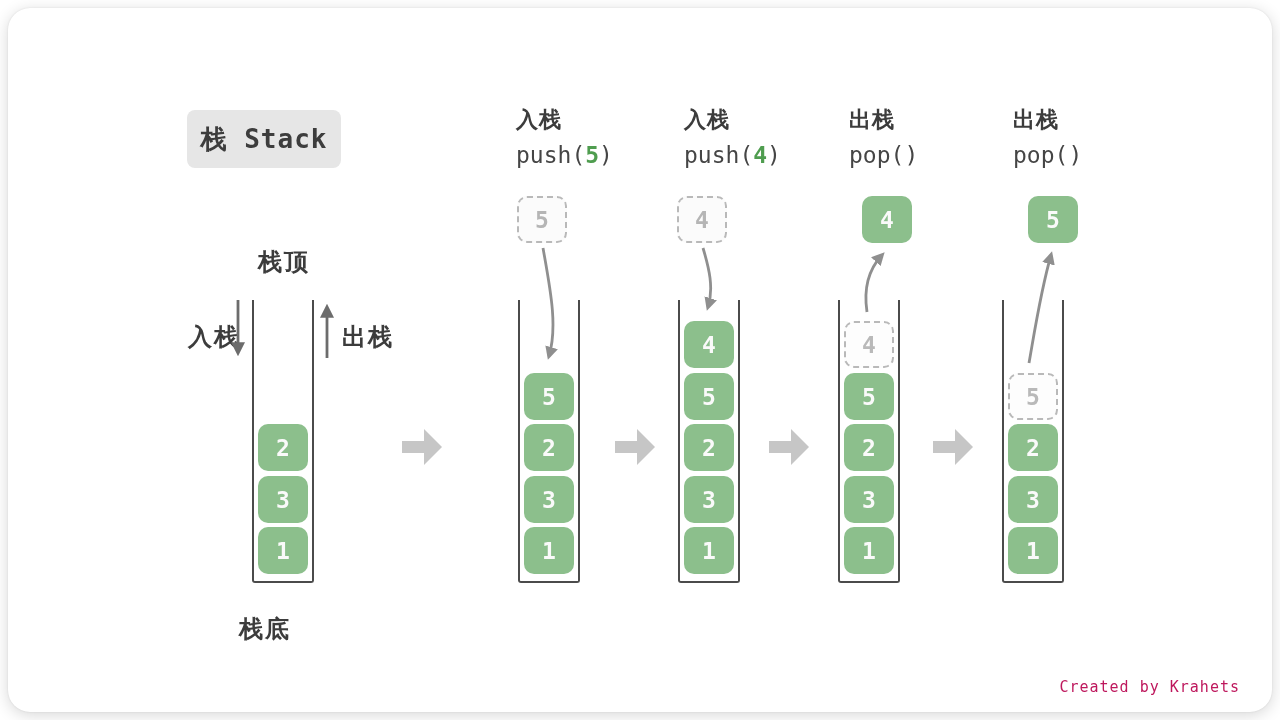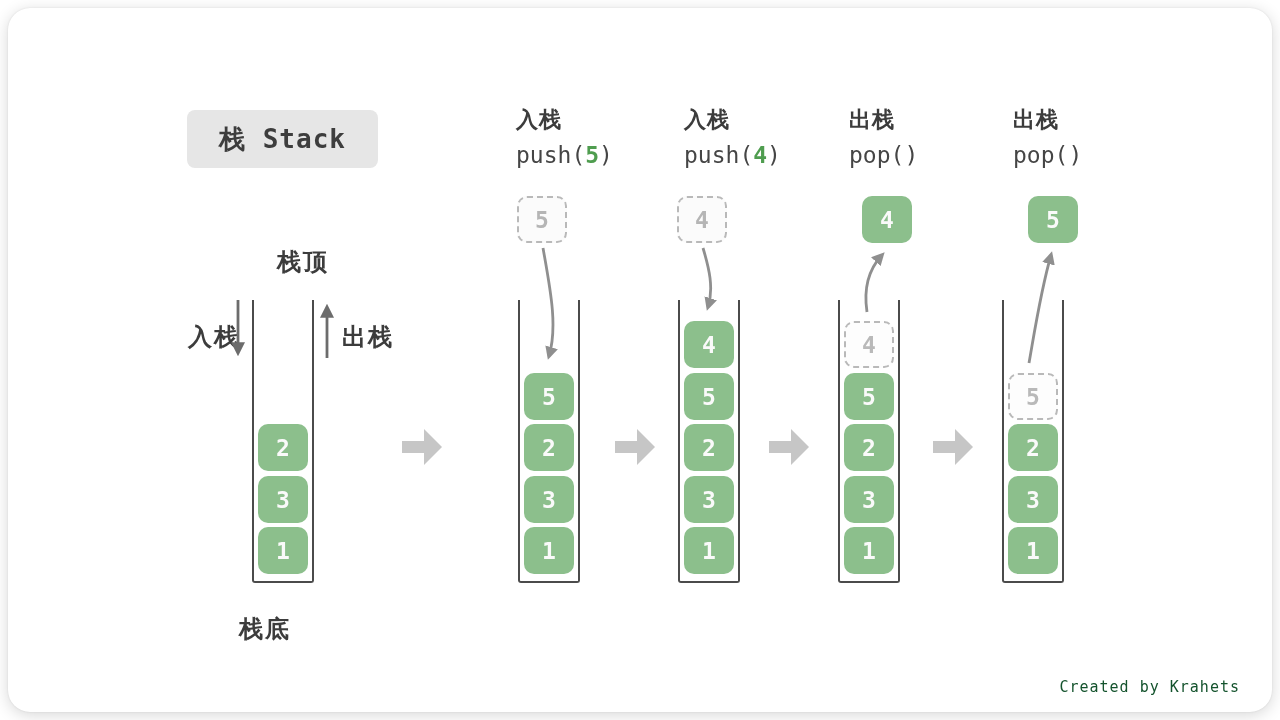--- a/index.html
+++ b/index.html
@@ -1,20 +1,20 @@
 <!DOCTYPE html>
 <html><head>
 <meta charset="utf-8">
 <style>
   html,body{margin:0;padding:0;background:#ffffff;width:1280px;height:720px;
     font-family:"DejaVu Sans","Liberation Sans",sans-serif;}
   .card{position:absolute;left:8px;top:8px;width:1264px;height:704px;background:#ffffff;
     border-radius:22px;box-shadow:0 0 2px rgba(0,0,0,.10),0 3px 16px rgba(0,0,0,.16);overflow:hidden;}
 
-  .title-box{position:absolute;left:179px;top:102px;width:191px;height:58px;background:#e6e6e6;
+  .title-box{position:absolute;left:179px;top:102px;width:154px;height:58px;background:#e6e6e6;
     border-radius:8px;display:flex;align-items:center;justify-content:center;
     font-family:"DejaVu Sans Mono","Liberation Mono",monospace;font-size:26px;font-weight:700;
     color:#3d3d3d;letter-spacing:1px;}
 
   .op{position:absolute;top:97px;}
   .op-cn{font-size:22px;font-weight:700;color:#3c3c3c;letter-spacing:1px;}
   .op-code{margin-top:7px;font-family:"DejaVu Sans Mono","Liberation Mono",monospace;
     font-size:23px;color:#454545;}
   .op-code .arg{color:#4f9d4f;font-weight:700;}
 
@@ -29,21 +29,21 @@
   .cell.ghost{background:#fdfdfd;border:2px dashed #b9b9b9;color:#b9b9b9;width:46px;height:43px;}
 
   .fbox{position:absolute;top:188px;width:50px;height:47px;border-radius:10px;background:#8cbf8c;
     color:#fafafa;display:flex;align-items:center;justify-content:center;
     font-family:"DejaVu Sans Mono","Liberation Mono",monospace;font-size:23px;font-weight:600;}
   .fbox.dashed{background:#fbfbfb;border:2px dashed #b9b9b9;color:#b5b5b5;width:46px;height:43px;}
 
   .overlay{position:absolute;left:0;top:0;width:1264px;height:704px;pointer-events:none;}
 
   .footer{position:absolute;right:32px;bottom:16px;font-family:"DejaVu Sans Mono","Liberation Mono",monospace;
-    font-size:15px;color:#14532d;letter-spacing:1px;}
+    font-size:15px;color:#be185d;letter-spacing:1px;}
 </style>
 </head>
 <body>
 
 <div class="card">
 
   <div class="title-box">
     <span>栈 Stack</span>
   </div>
 
@@ -57,21 +57,21 @@
   </div>
   <div class="op" style="left:841px">
     <div class="op-cn">出栈</div>
     <div class="op-code"><span>pop(</span><span class="arg"></span><span>)</span></div>
   </div>
   <div class="op" style="left:1005px">
     <div class="op-cn">出栈</div>
     <div class="op-code"><span>pop(</span><span class="arg"></span><span>)</span></div>
   </div>
 
-  <div class="side-label" style="left:231px;top:238px;width:90px;text-align:right;font-family:Liberation Serif, serif;">栈顶</div>
+  <div class="side-label" style="left:231px;top:238px;width:90px;text-align:center;font-family:Liberation Serif, serif;">栈顶</div>
   <div class="side-label" style="left:231px;top:605px;width:90px;text-align:left;">栈底</div>
   <div class="side-label" style="left:180px;top:313px;">入栈</div>
   <div class="side-label" style="left:334px;top:313px;">出栈</div>
 
   <div class="fbox dashed" style="left:509px">5</div>
   <div class="fbox dashed" style="left:669px">4</div>
   <div class="fbox" style="left:854px">4</div>
   <div class="fbox" style="left:1020px">5</div>
 
   <div class="col" style="left:244px">

